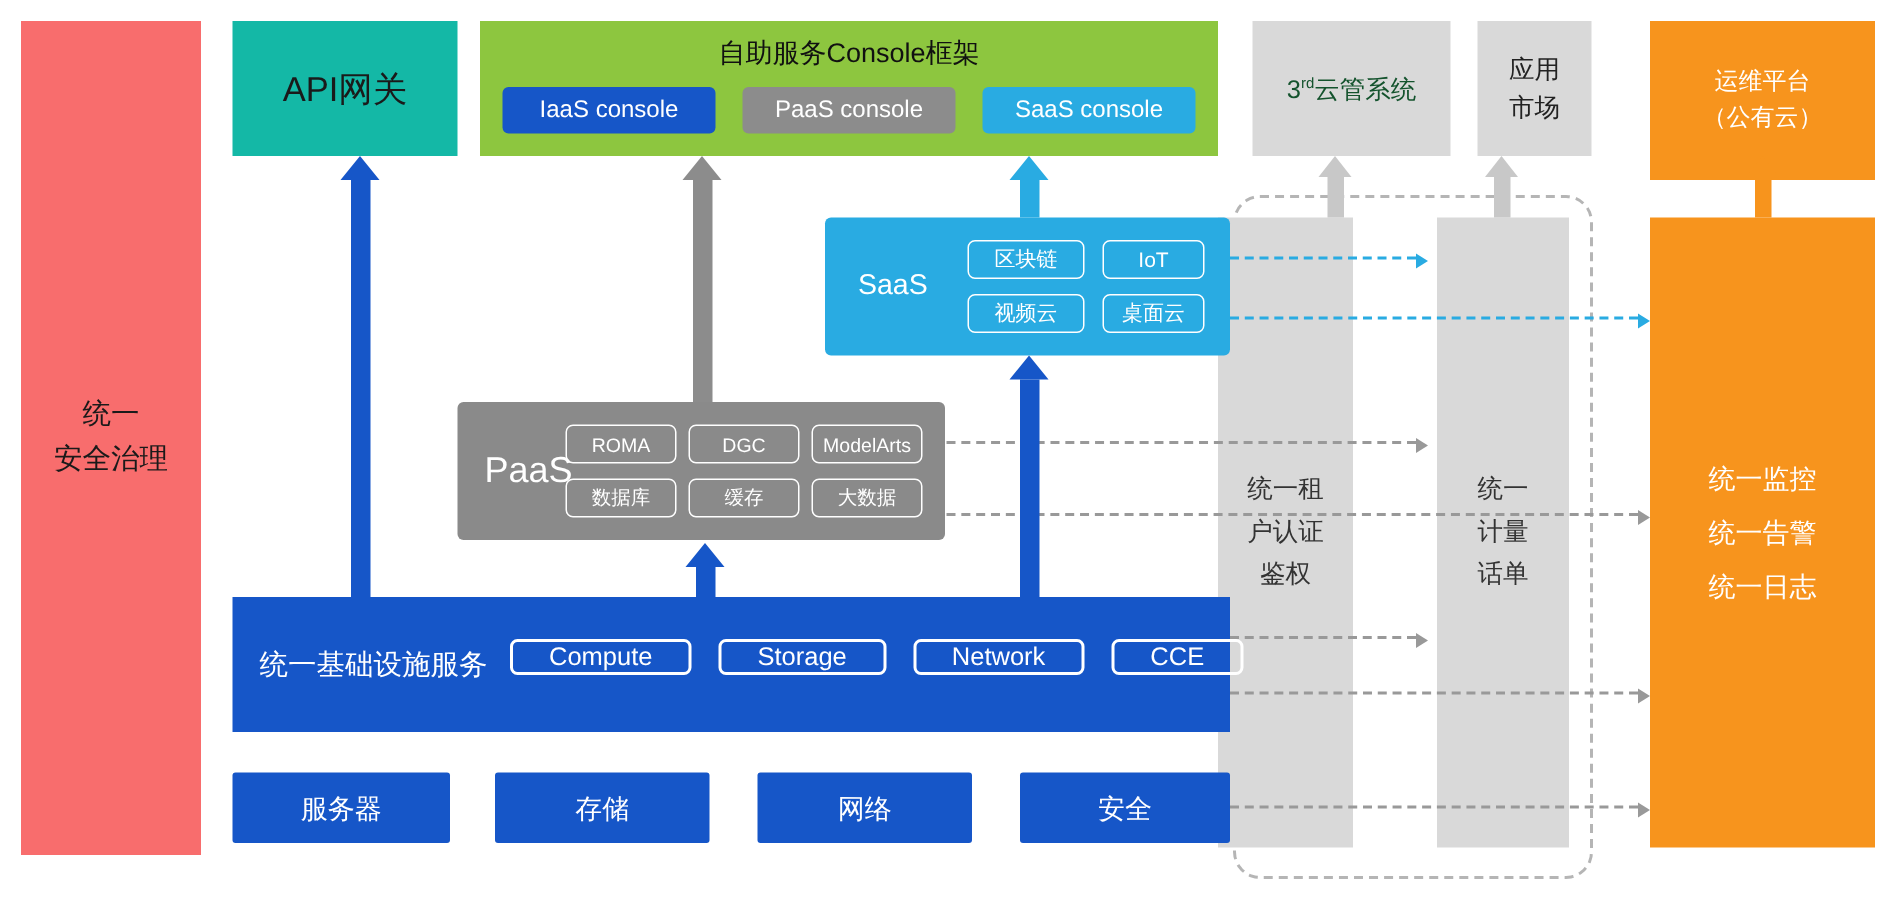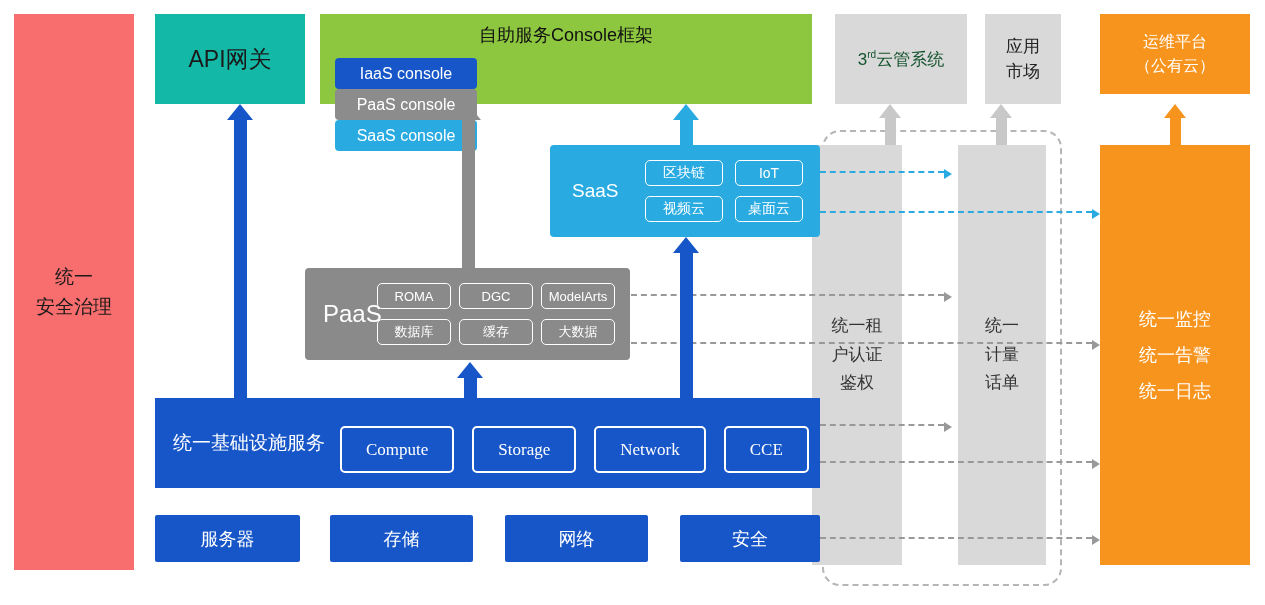--- a/index.html
+++ b/index.html
@@ -14,33 +14,33 @@
 
   
   .red-bar { left:14px; top:14px; width:120px; height:556px; background:#f86d6d;
              color:#1a1a1a; font-size:19px; line-height:1.6; z-index:1; }
 
   
   .api-box { left:155px; top:14px; width:150px; height:90px; background:#14b8a6;
              color:#1a1a1a; font-size:23px; z-index:2; }
   .console-frame { left:320px; top:14px; width:492px; height:90px; background:#8dc63f; z-index:2; }
   .console-title { text-align:center; padding-top:9px; font-size:18px; color:#111; font-weight:400; }
-  .console-row { display:flex; justify-content:space-between; padding:11px 15px 0 15px;flex-direction:column; }
+  .console-row { display:flex; justify-content:space-between; padding:11px 15px 0 15px; }
   .console-chip { width:142px; height:31px; border-radius:4px; color:#fff; font-size:16px;
                   display:flex; align-items:center; justify-content:center; }
   .chip-iaas { background:#1656c8; }
   .chip-paas { background:#8c8c8c; }
   .chip-saas { background:#29abe2; }
 
   .third-box { left:835px; top:14px; width:132px; height:90px; background:#d9d9d9;
                color:#14532d; font-size:17px; z-index:2; }
   .third-box sup { font-size:10px; }
   .market-box { left:985px; top:14px; width:76px; height:90px; background:#d9d9d9;
                 color:#222; font-size:17px; line-height:1.5; z-index:2; }
-  .om-box { left:1100px; top:14px; width:150px; height:80px; background:#f7941d;
+  .om-box { left:1100px; top:14px; width:150px; height:106px; background:#f7941d;
             color:#fff; font-size:16px; line-height:1.5; z-index:2; }
 
   
   .saas-box { left:550px; top:145px; width:270px; height:92px; background:#29abe2;
               border-radius:4px; color:#fff; z-index:2; }
   .saas-label { position:absolute; left:22px; top:0; height:100%; display:flex; align-items:center; font-size:19px; }
   .saas-grid { position:absolute; left:95px; top:15px; display:grid;
                grid-template-columns:78px 68px; gap:10px 12px; }
   .group-chip { border:1.5px solid #fff; border-radius:5px; color:#fff; height:26px;
                 display:flex; align-items:center; justify-content:center; }
@@ -52,22 +52,22 @@
   .paas-label { position:absolute; left:18px; top:0; height:100%; display:flex; align-items:center; font-size:24px; }
   .paas-grid { position:absolute; left:72px; top:15px; display:grid;
                grid-template-columns:repeat(3,74px); gap:10px 8px; }
   .paas-grid .group-chip { font-size:13px; }
 
   
   .infra-box { left:155px; top:398px; width:665px; height:90px; background:#1656c8;
                color:#fff; z-index:2; }
   .infra-label { position:absolute; left:18px; top:0; height:100%; display:flex; align-items:center; font-size:19px; }
   .infra-row { position:absolute; left:185px; top:28px; display:flex; gap:18px; }
-  .infra-chip { border:2px solid #fff; border-radius:5px; height:47px; padding:0 24px;
-                font-size:17px; display:flex; align-items:center; justify-content:center; color:#fff;font-family:Liberation Serif, serif; }
+  .infra-chip { border:2px solid #fff; border-radius:5px; height:24px; padding:0 24px;
+                font-size:17px; display:flex; align-items:center; justify-content:center; color:#fff; }
 
   
   .hw-chip { top:515px; height:47px; background:#1656c8; color:#fff; font-size:18px;
              border-radius:2px; z-index:2; }
   .hw-1 { left:155px; width:145px; }
   .hw-2 { left:330px; width:143px; }
   .hw-3 { left:505px; width:143px; }
   .hw-4 { left:680px; width:140px; }
 
   

